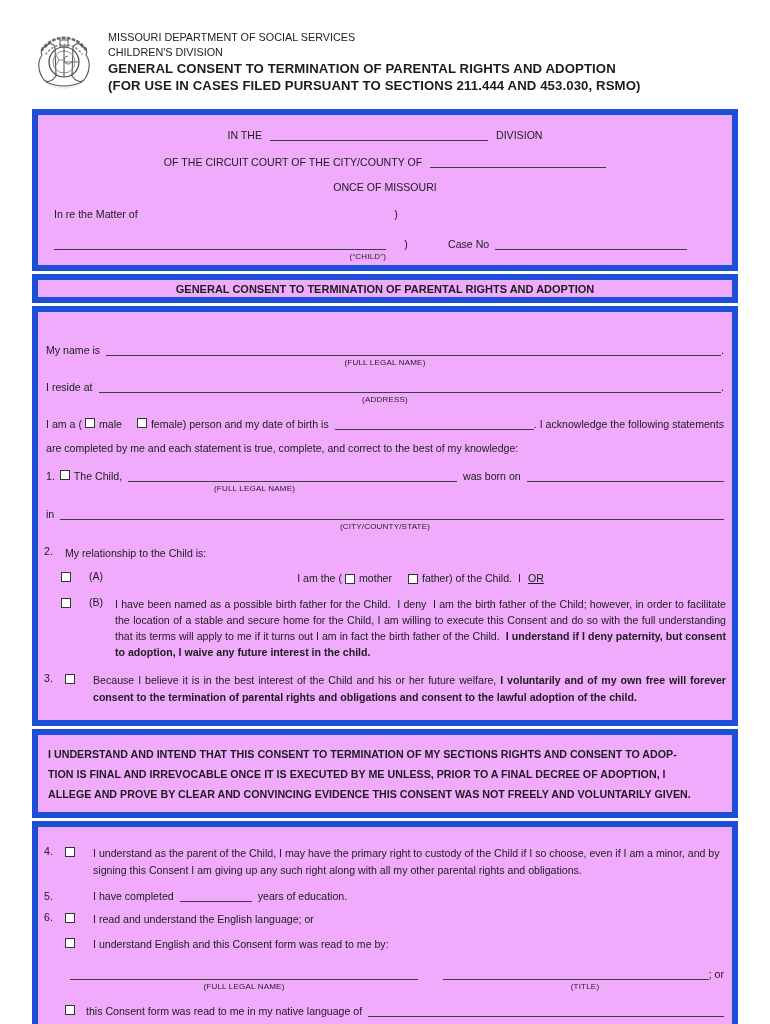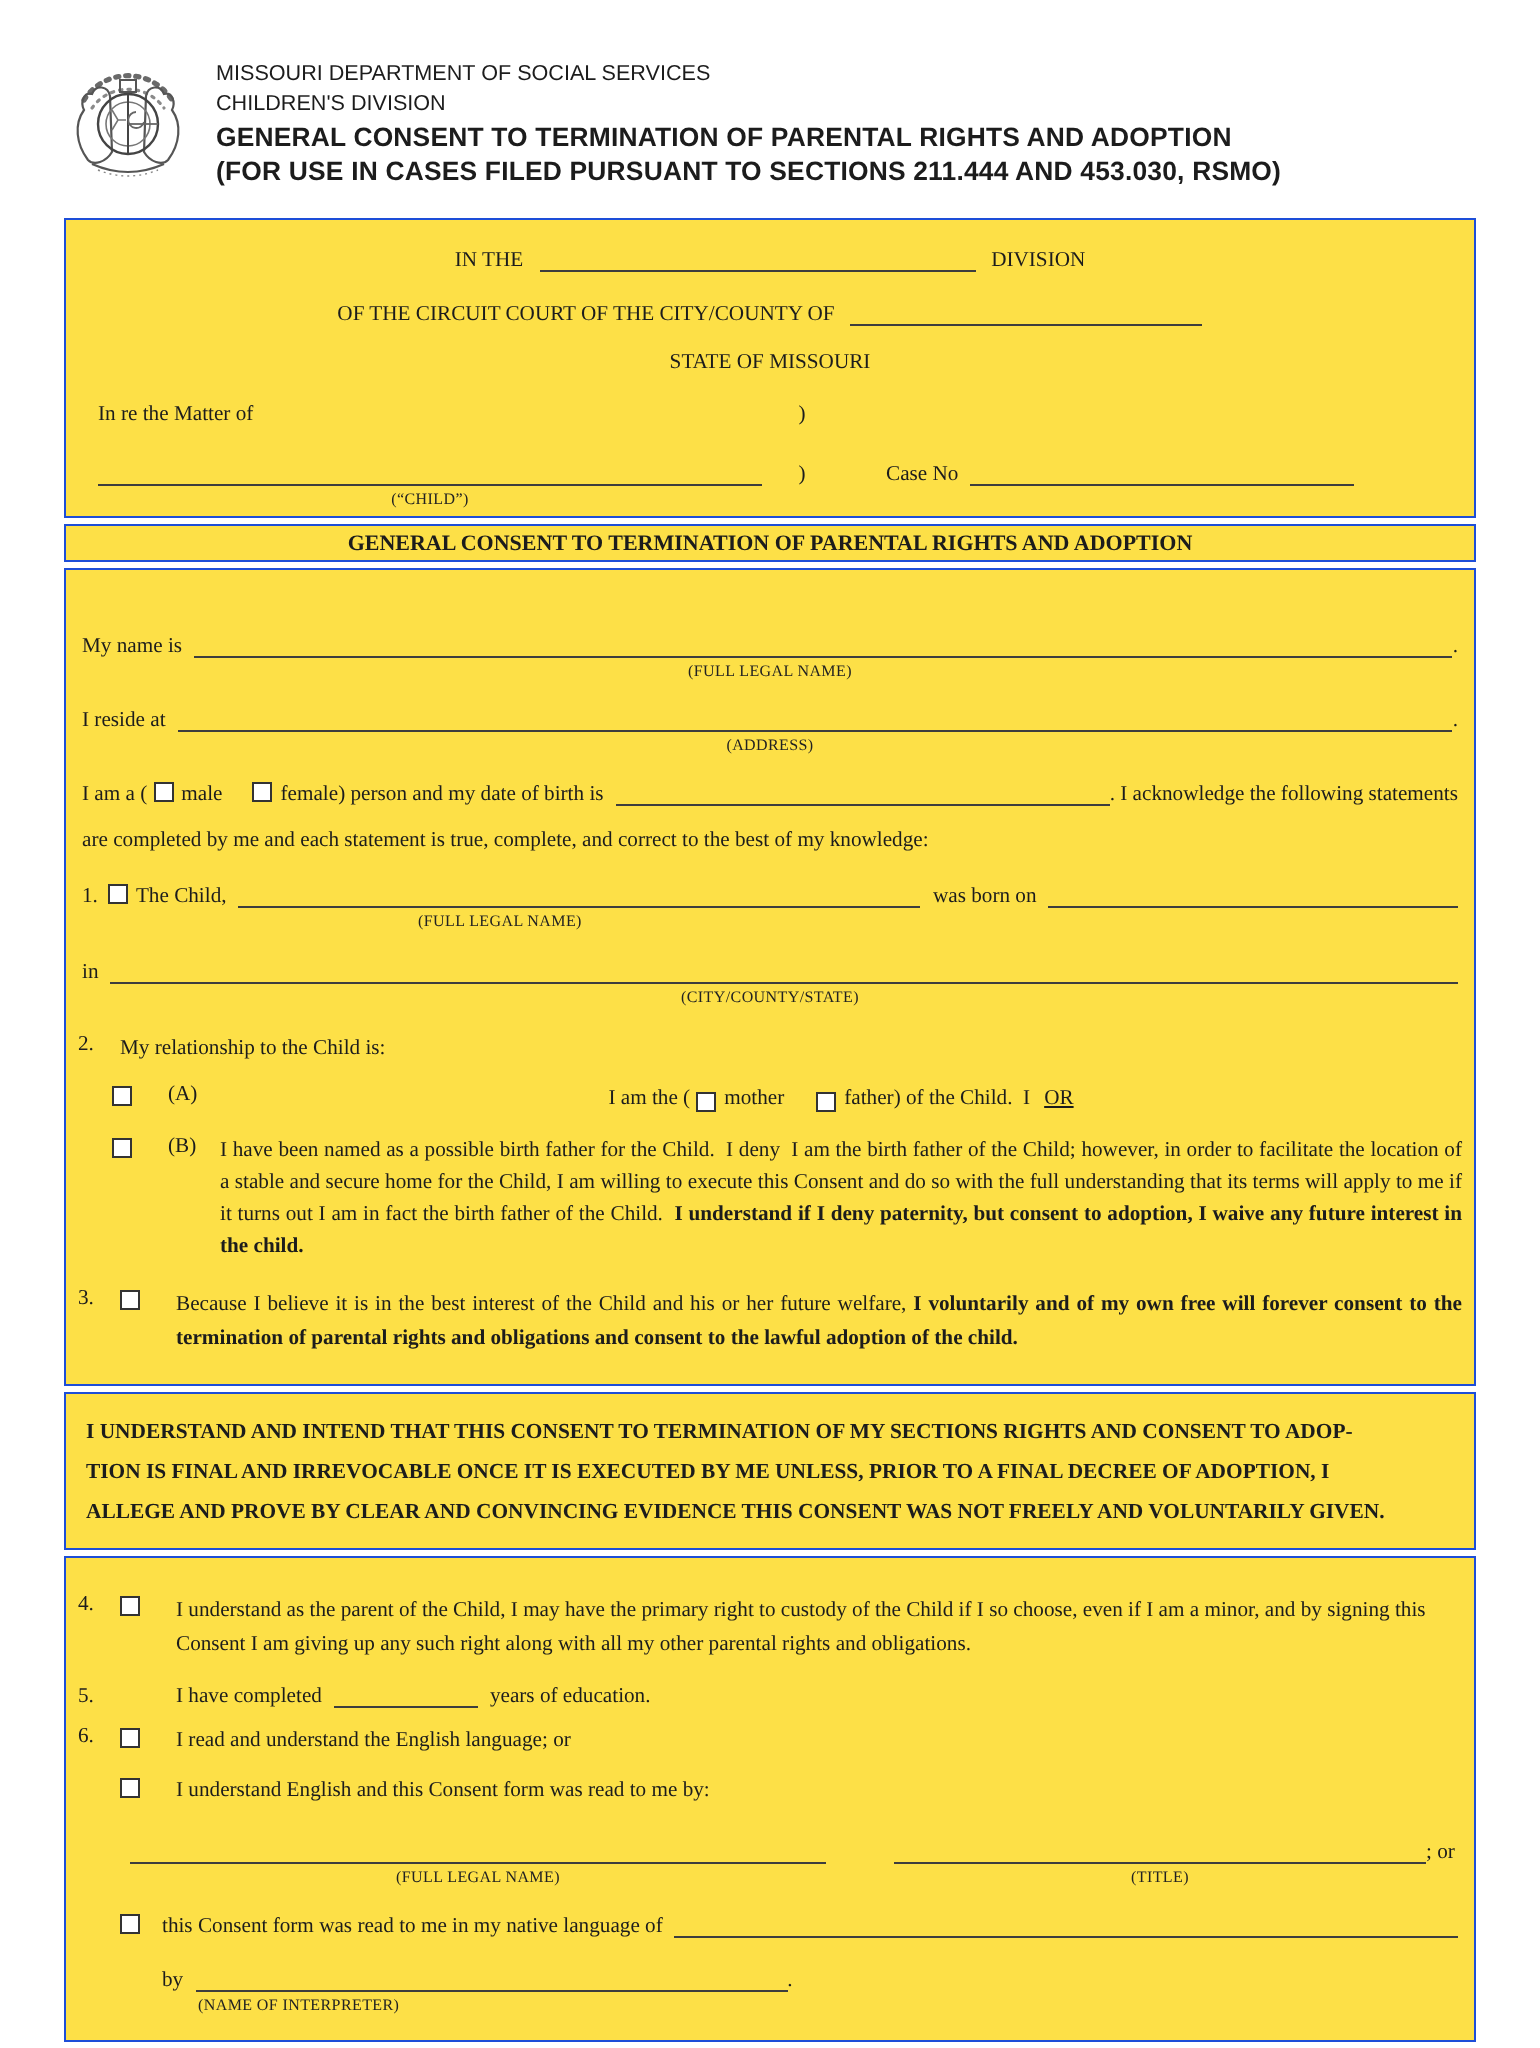--- a/index.html
+++ b/index.html
@@ -8,21 +8,21 @@
   .page{position:absolute;inset:0;padding:28px 32px 0;box-sizing:border-box;}
 
   
   .hdr{display:flex;gap:12px;align-items:flex-start;min-height:72px;}
   .seal{width:64px;height:66px;flex:none;}
   .hdr-text{padding-top:2px;}
   .agency{font-size:10.8px;line-height:15px;}
   .ftitle{font-size:13.2px;font-weight:bold;line-height:17px;letter-spacing:.1px;}
 
   
-  .box{border:1px solid #1d4ed8;box-sizing:border-box;background:#fde047;font-family:Liberation Serif, serif;}
+  .box{border:6px solid #1d4ed8;box-sizing:border-box;background:#f0abfc;}
   .caption-box{margin-top:9px;padding:12px 16px 4px;}
   .cline{text-align:center;font-size:10.6px;margin-bottom:13px;display:flex;justify-content:center;align-items:flex-end;}
   .cline .gap{width:8px;}
   .sect-bar{margin-top:3px;text-align:center;font-weight:bold;font-size:11px;padding:3px 0 2px;}
   .main-box{margin-top:3px;padding:30px 6px 14px 6px;}
   .bold-box{margin-top:3px;padding:9px 10px 8px;font-weight:bold;font-size:10.7px;line-height:20px;}
   .items-box{margin-top:3px;padding:18px 8px 10px 6px;min-height:243px;}
 
   
   .frow{display:flex;align-items:flex-end;font-size:10.6px;}
@@ -87,38 +87,38 @@
       <span class="fill fx" style="width:218px;"></span>
       <span class="gap"></span>
       <span class="lbl">DIVISION</span>
     </div>
     <div class="cline">
       <span class="lbl">OF THE CIRCUIT COURT OF THE CITY/COUNTY OF</span>
       <span class="gap"></span>
       <span class="fill fx" style="width:176px;"></span>
     </div>
     <div class="cline" style="margin-bottom:15px;">
-      <span class="lbl">STATE OF MISSOURI</span>
+      <span class="lbl">ONCE OF MISSOURI</span>
     </div>
     <div class="inre-row">
       <span class="lbl">In re the Matter of</span>
       <span style="flex:1"></span>
       <span class="paren">)</span>
       <span style="width:300px;flex:none;"></span>
     </div>
     <div class="child-row">
       <span class="fill fx" style="width:332px;"></span>
       <span class="paren">)</span>
       <span style="width:22px;"></span>
       <span class="lbl">Case No</span>
       <span class="gap" style="width:6px;"></span>
       <span class="fill fx" style="width:192px;"></span>
       <span style="flex:1"></span>
     </div>
-    <div class="cap" style="width:332px;text-align:center;margin-top:2px;">(“CHILD”)</div>
+    <div class="cap" style="width:332px;text-align:right;margin-top:2px;">(“CHILD”)</div>
   </div>
 
   <div class="box sect-bar">GENERAL CONSENT TO TERMINATION OF PARENTAL RIGHTS AND ADOPTION</div>
 
   <div class="box main-box">
 
     <div class="frow" style="margin:0 2px;">
       <span class="lbl">My name is</span>
       <span style="width:6px;"></span>
       <span class="fill"></span>

